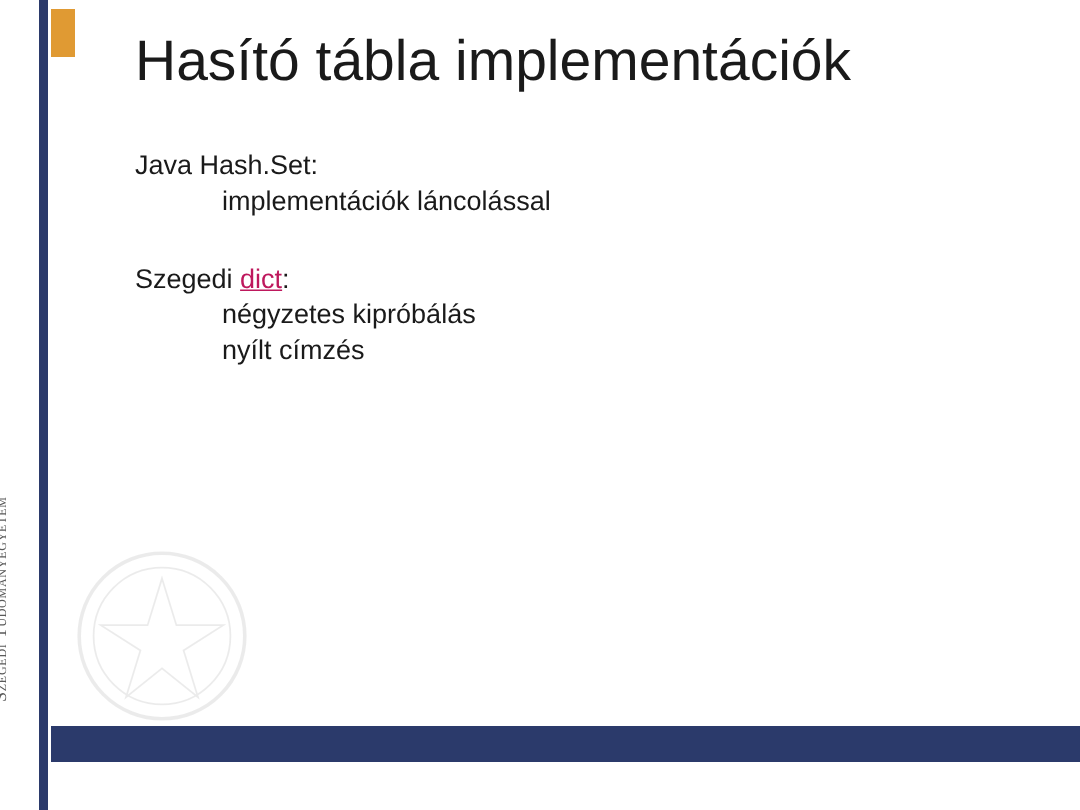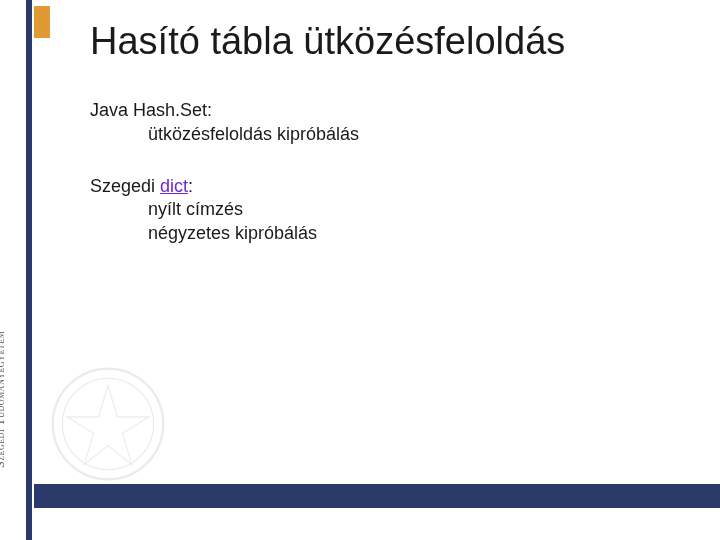--- a/index.html
+++ b/index.html
@@ -79,21 +79,21 @@
     font-family: Arial, sans-serif;
   }
   .body-block {
     font-size: 18px;
     color: #1a1a1a;
     line-height: 1.32;
   }
   .indent { padding-left: 58px; }
   .spacer { height: 28px; }
   .link {
-    color: #6d28d9;
+    color: #be185d;
     text-decoration: underline;
   }
 </style>
 </head>
 <body>
 
 <div class="sidebar">
   <div class="sidebar-text">Szegedi Tudományegyetem</div>
   <div class="sidebar-stripe"></div>
 </div>
@@ -103,29 +103,29 @@
   <svg viewBox="0 0 100 100">
     <circle cx="50" cy="50" r="46" fill="none" stroke="#666" stroke-width="2"></circle>
     <circle cx="50" cy="50" r="38" fill="none" stroke="#666" stroke-width="1"></circle>
     <path d="M50 18 L58 44 L84 44 L62 58 L70 84 L50 68 L30 84 L38 58 L16 44 L42 44 Z" fill="none" stroke="#666" stroke-width="1"></path>
   </svg>
 </div>
 
 <div class="bottom-bar"></div>
 
 <div class="content">
-  <h1 class="title">Hasító tábla ütközésfeloldás</h1>
+  <h1 class="title">Hasító tábla implementációk</h1>
 
   <div class="body-block">
     <div>Java Hash.Set:</div>
-    <div class="indent">ütközésfeloldás kipróbálás</div>
+    <div class="indent">implementációk láncolással</div>
   </div>
 
   <div class="spacer"></div>
 
   <div class="body-block">
     <div>
       <span>Szegedi </span><a class="link" href="#">dict</a><span>:</span>
     </div>
+    <div class="indent">négyzetes kipróbálás</div>
     <div class="indent">nyílt címzés</div>
-    <div class="indent">négyzetes kipróbálás</div>
   </div>
 </div>
 
 </body></html>

